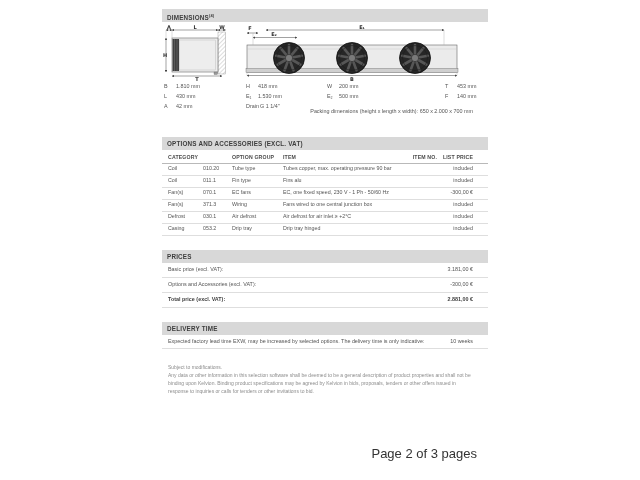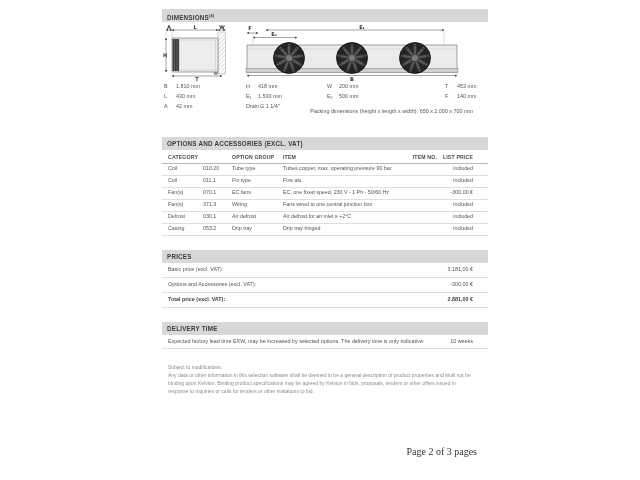--- a/index.html
+++ b/index.html
@@ -32,22 +32,22 @@
   .prow .pvalue{position:absolute;right:15px;text-align:right;}
   .prow.total{font-weight:bold;color:#3f3f3f;}
   
   .drow{position:absolute;left:0;width:326px;height:14px;font-size:5.4px;color:#555;
         border-bottom:1px solid #dedede;line-height:14px;}
   .drow .dtext{position:absolute;left:6px;}
   .drow .dvalue{position:absolute;right:15px;text-align:right;}
   
   .footer{position:absolute;top:363px;left:6px;width:305px;font-size:5px;line-height:8px;color:#8d8d8d;}
   .footer div{margin:0;}
-  .pageno{position:absolute;top:446px;right:11px;font-size:10px;color:#333;
-          font-family:Liberation Serif, serif;}
+  .pageno{position:absolute;top:446px;right:11px;font-size:13px;color:#333;
+          font-family:Liberation Sans, sans-serif;}
   
   .drawing{position:absolute;left:0;top:24px;}
   .drawing text{font-family:"DejaVu Sans","Liberation Sans",sans-serif;font-size:5px;font-weight:bold;fill:#2e2e2e;}
 </style>
 </head>
 <body>
 
 <div class="page">
   <div class="content">
 

